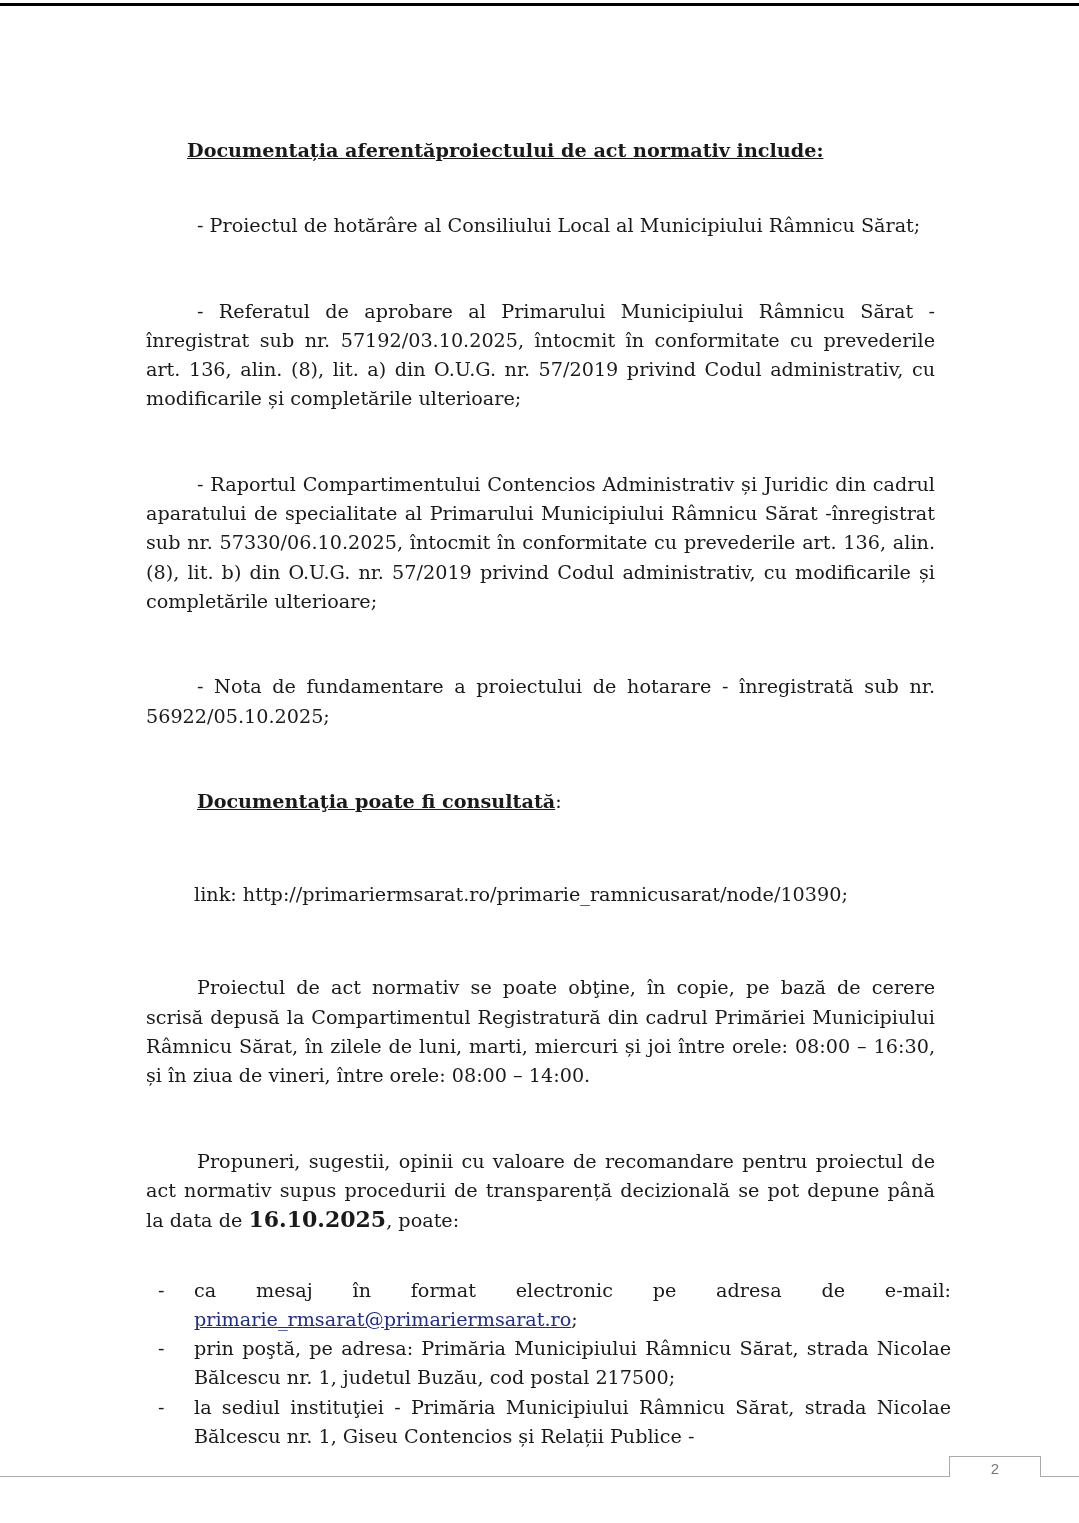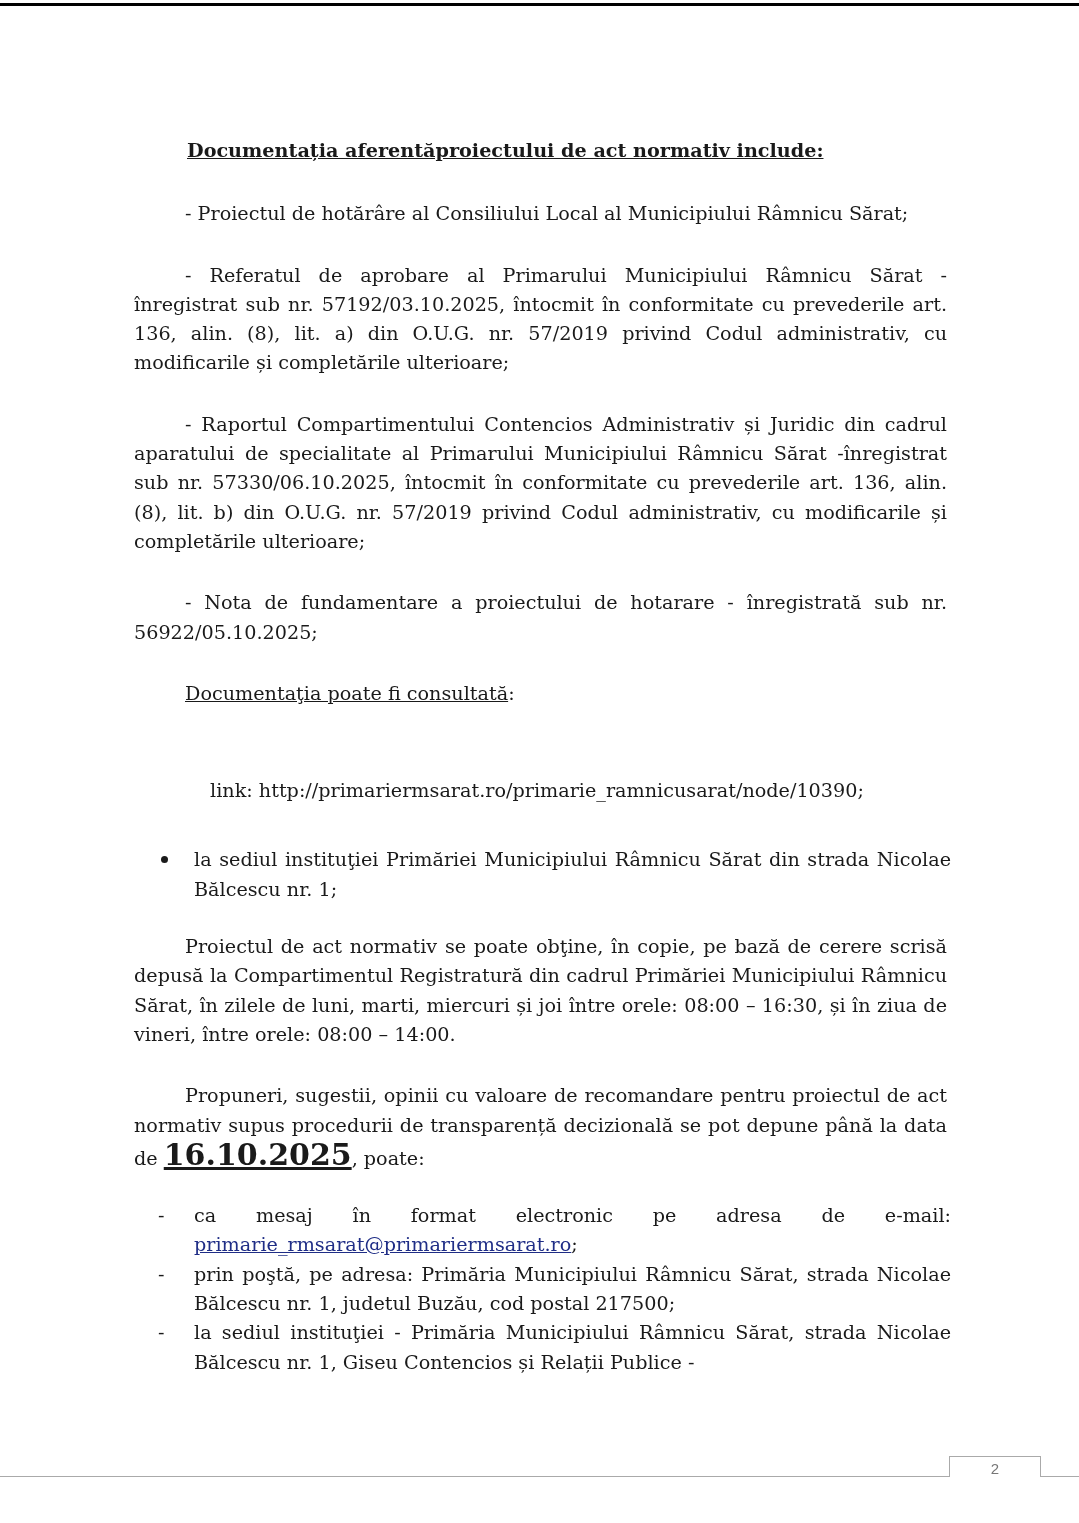--- a/index.html
+++ b/index.html
@@ -23,32 +23,32 @@
     }
     .page {
       position: absolute;
       left: 130px;
       top: 130px;
       width: 821px;
       font-size: 19.2px;
       line-height: 29.3px;
     }
     .p {
-      margin: 4px;
+      margin: 16px;
       text-align: justify;
       text-indent: 51px;
     }
     .heading {
       margin: 6px;
       font-weight: bold;
       text-decoration: underline;
       text-indent: 51px;
     }
     .heading-inline {
-      font-weight: normal;
+      font-weight: bold;
       text-decoration: underline;
     }
     .list {
       margin: 0;
       padding: 0;
       list-style: none;
     }
     .li {
       position: relative;
       padding-left: 64px;
@@ -65,24 +65,24 @@
       display: inline-block;
       width: 7px; height: 7px;
       background: #1a1a1a;
       border-radius: 50%;
       position: relative;
       top: -3px;
       left: 3px;
     }
     .link-plain { color: #1f2d86; }
     .link-under { color: #1f2d86; text-decoration: underline; margin-top: 32px; }
-    .bold { font-weight: bold; font-size: 30px; text-decoration: underline; }
+    .bold { font-weight: bold; font-size: 22px; }
     .sub-para {
       padding-left: 64px;
-      margin: 16px;
+      margin: 0;
     }
 
     .footer-line-left {
       position: absolute;
       left: 0; top: 1476px;
       width: 949px; height: 1px;
       background: #aaaaaa;
     }
     .footer-line-right {
       position: absolute;
@@ -126,26 +126,20 @@
   <p class="p">- Nota de fundamentare a proiectului de hotarare - înregistrată sub nr. 56922/05.10.2025;</p>
 
   <div style="height:24px"></div>
   <p class="p" style="text-indent:51px;"><span class="heading-inline">Documentaţia poate fi consultată</span><span>:</span></p>
 
   <div style="height:24px"></div>
   <div style="height:24px"></div>
   <p class="sub-para">link: http://primariermsarat.ro/primarie_ramnicusarat/node/10390;</p>
 
   <div style="height:24px"></div>
-  <ul class="list">
-    <li class="li">
-      <span class="marker"><span class="bullet-dot"></span></span>
-      <span>la sediul instituţiei Primăriei Municipiului Râmnicu Sărat din strada Nicolae Bălcescu nr. 1;</span>
-    </li>
-  </ul>
 
   <div style="height:24px"></div>
   <p class="p">Proiectul de act normativ se poate obţine, în copie, pe bază de cerere scrisă depusă la Compartimentul Registratură din cadrul Primăriei Municipiului Râmnicu Sărat, în zilele de luni, marti, miercuri și joi între orele: 08:00 – 16:30, și în ziua de vineri, între orele: 08:00 – 14:00.</p>
 
   <div style="height:24px"></div>
   <p class="p"><span>Propuneri, sugestii, opinii cu valoare de recomandare pentru proiectul de act normativ supus procedurii de transparență decizională se pot depune până la data de </span><span class="bold">16.10.2025</span><span>, poate:</span></p>
 
   <div style="height:24px"></div>
   <ul class="list">
     <li class="li">

